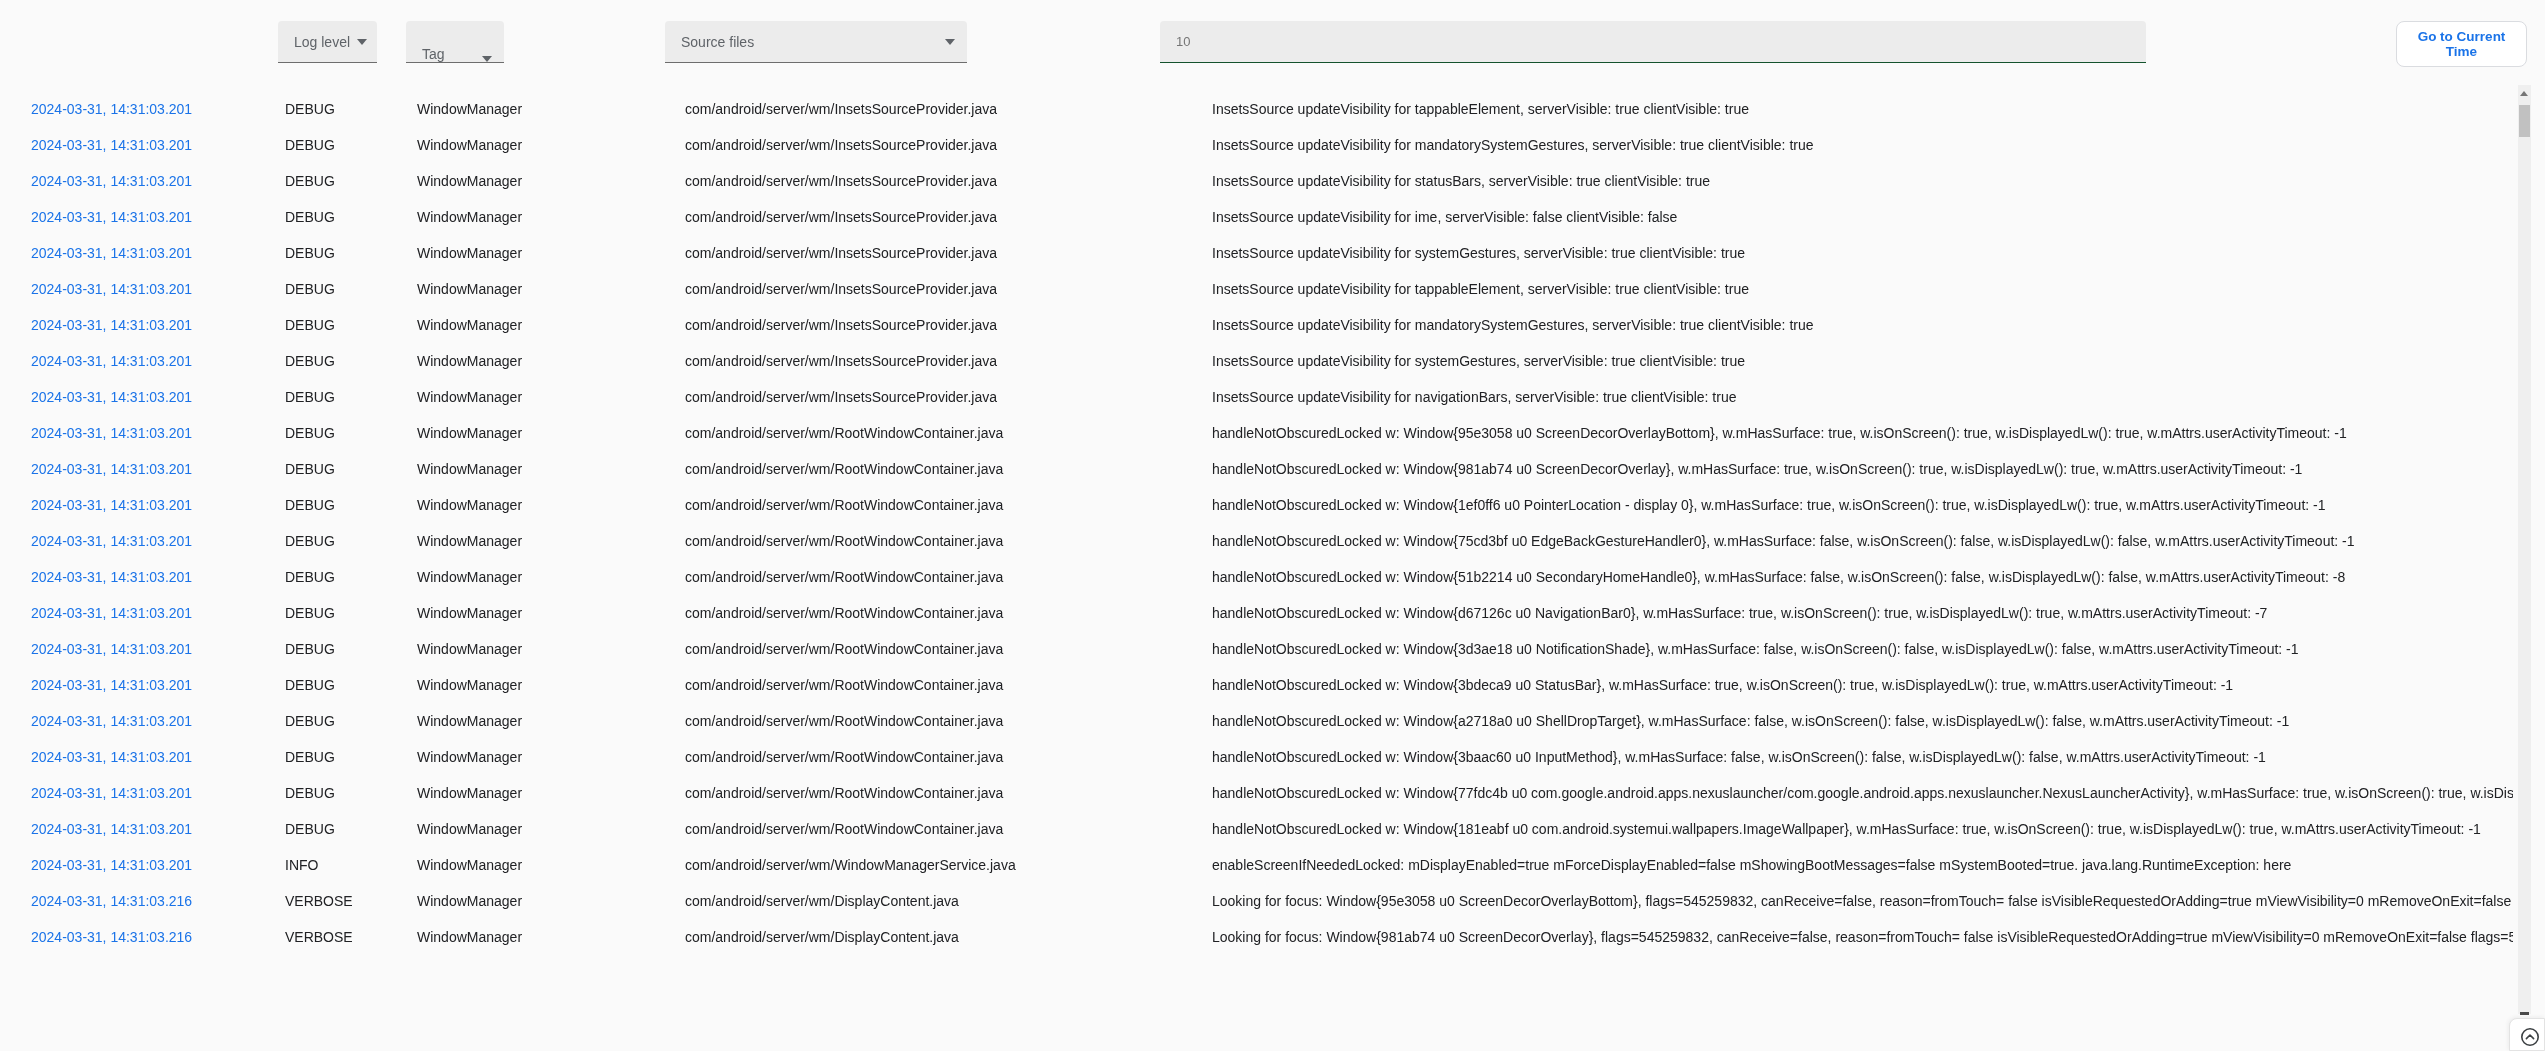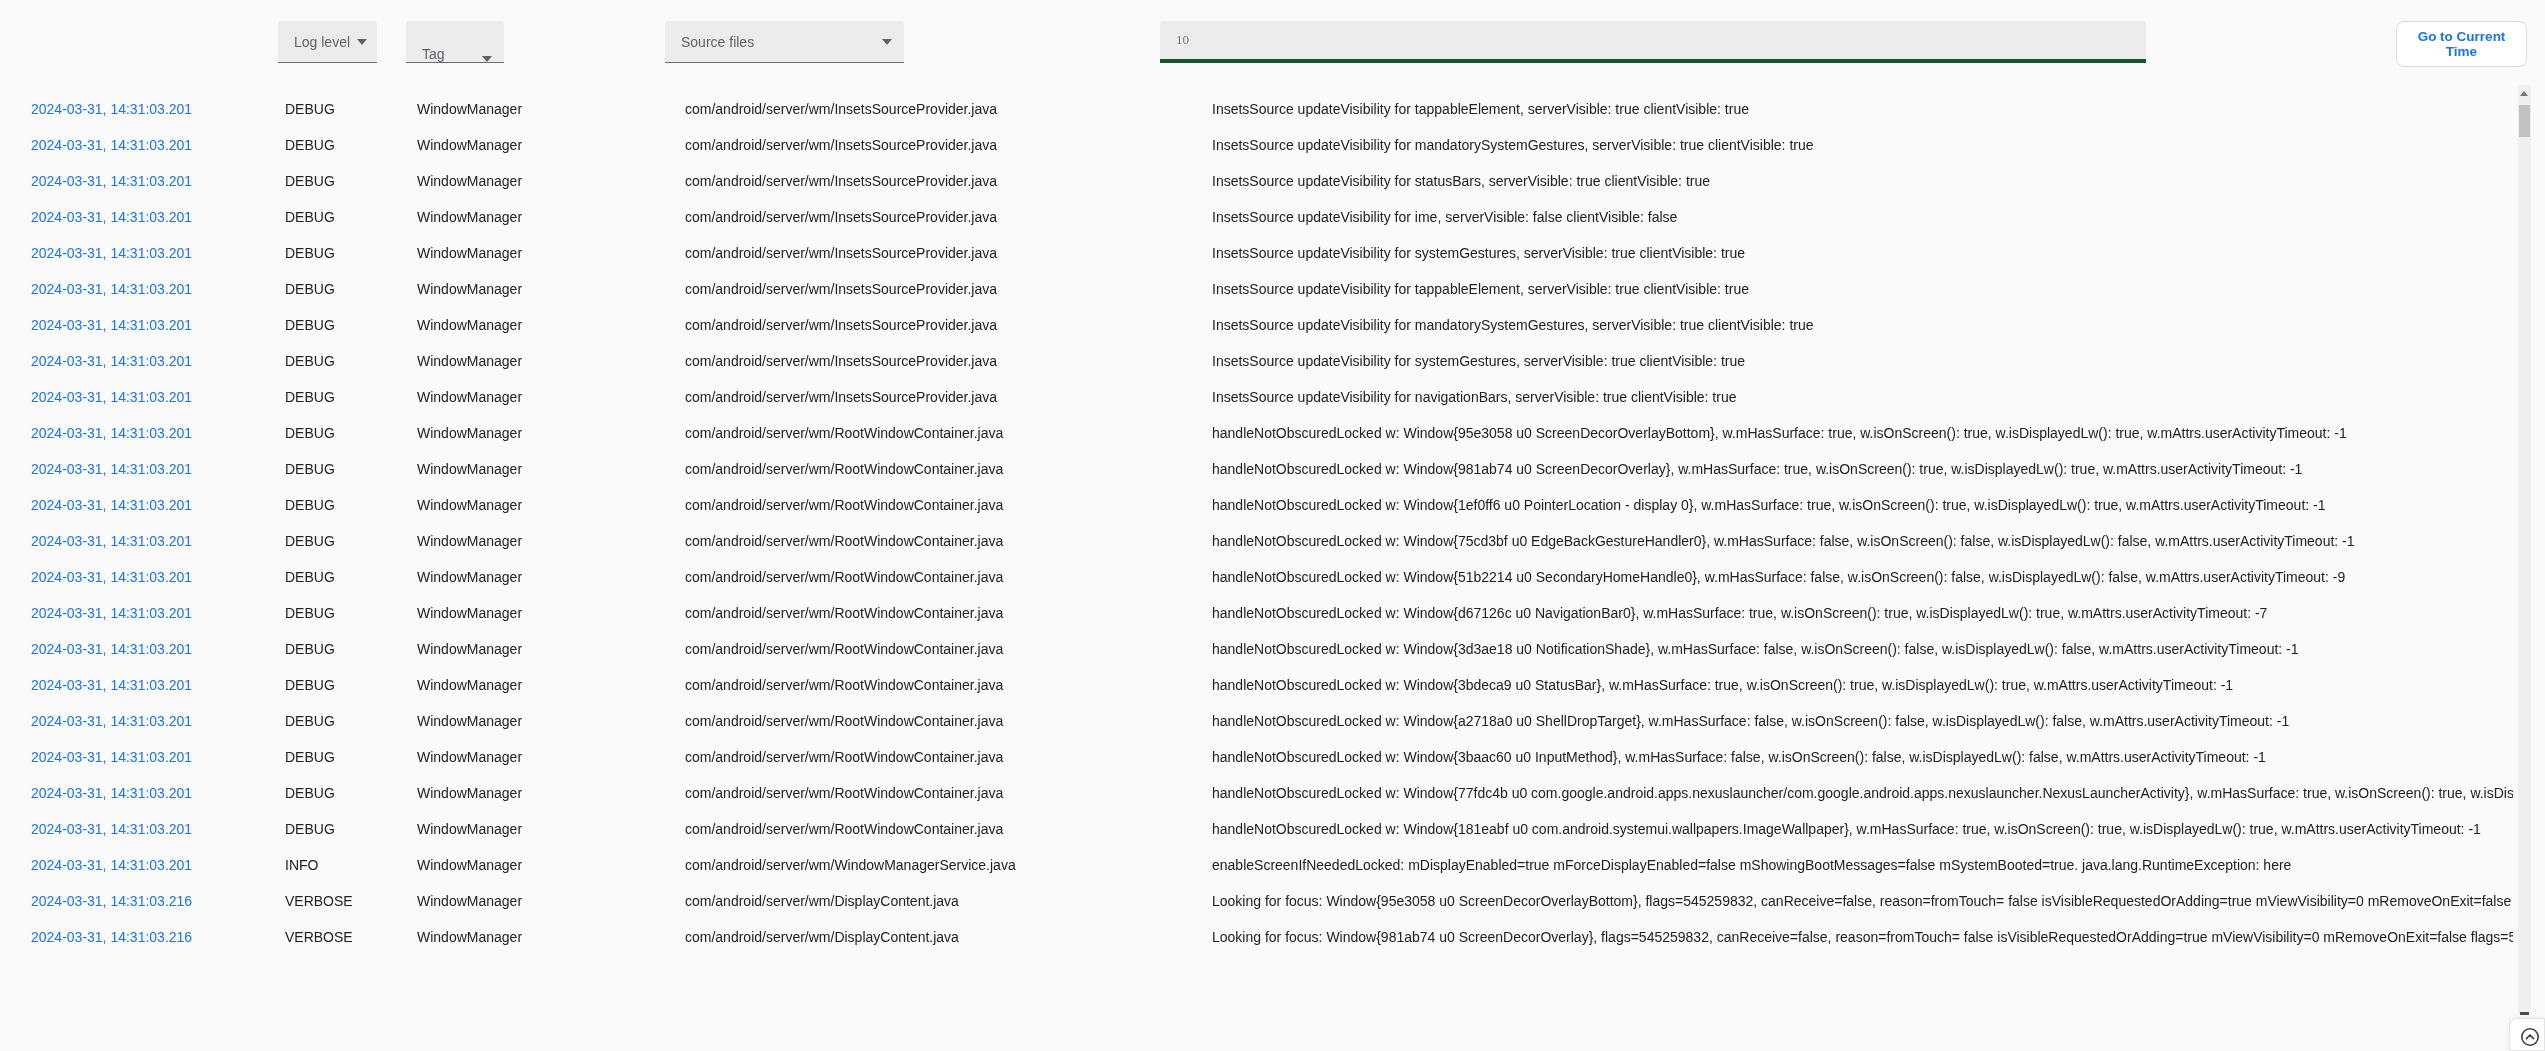--- a/index.html
+++ b/index.html
@@ -22,27 +22,27 @@
     cursor:pointer;
   }
   .select .lbl{font-size:14px;color:#5f6368;white-space:nowrap;}
   .arrow-down{
     margin-left:auto;width:0;height:0;
     border-left:5px solid transparent;border-right:5px solid transparent;
     border-top:6px solid #5f6368;
   }
   #log-level-select{left:278px;width:99px;gap:7px;}
   #tag-select{left:406px;width:98px;align-items:flex-end;}
-  #source-files-select{left:665px;width:239px;}
+  #source-files-select{left:665px;width:302px;}
   .limit-input{
     position:absolute;left:1160px;top:21px;width:986px;height:42px;
-    background:#ececec;border:none;border-bottom:4px solid #14532d;
+    background:#ececec;border:none;border-bottom:1px solid #14532d;
     border-radius:4px 4px 0 0;
     padding:0 16px;box-sizing:border-box;
-    font-family:Liberation Serif, serif;font-size:13px;color:#757575;
+    font-family:Liberation Sans, sans-serif;font-size:13px;color:#757575;
     outline:none;
   }
   .go-btn{
     position:absolute;left:2396px;top:21px;width:131px;height:46px;
     background:#ffffff;border:1px solid #dadce0;border-radius:8px;
     color:#1a73e8;font-family:inherit;font-size:13.5px;font-weight:700;
     cursor:pointer;
   }
   
   .log{
@@ -213,21 +213,21 @@
     <div class="cell cell-tag">WindowManager</div>
     <div class="cell cell-source">com/android/server/wm/RootWindowContainer.java</div>
     <div class="cell cell-message">handleNotObscuredLocked w: Window{75cd3bf u0 EdgeBackGestureHandler0}, w.mHasSurface: false, w.isOnScreen(): false, w.isDisplayedLw(): false, w.mAttrs.userActivityTimeout: -1</div>
   </div>
 
   <div class="row">
     <div class="cell cell-timestamp">2024-03-31, 14:31:03.201</div>
     <div class="cell cell-level">DEBUG</div>
     <div class="cell cell-tag">WindowManager</div>
     <div class="cell cell-source">com/android/server/wm/RootWindowContainer.java</div>
-    <div class="cell cell-message">handleNotObscuredLocked w: Window{51b2214 u0 SecondaryHomeHandle0}, w.mHasSurface: false, w.isOnScreen(): false, w.isDisplayedLw(): false, w.mAttrs.userActivityTimeout: -9</div>
+    <div class="cell cell-message">handleNotObscuredLocked w: Window{51b2214 u0 SecondaryHomeHandle0}, w.mHasSurface: false, w.isOnScreen(): false, w.isDisplayedLw(): false, w.mAttrs.userActivityTimeout: -8</div>
   </div>
 
   <div class="row">
     <div class="cell cell-timestamp">2024-03-31, 14:31:03.201</div>
     <div class="cell cell-level">DEBUG</div>
     <div class="cell cell-tag">WindowManager</div>
     <div class="cell cell-source">com/android/server/wm/RootWindowContainer.java</div>
     <div class="cell cell-message">handleNotObscuredLocked w: Window{d67126c u0 NavigationBar0}, w.mHasSurface: true, w.isOnScreen(): true, w.isDisplayedLw(): true, w.mAttrs.userActivityTimeout: -7</div>
   </div>
 

